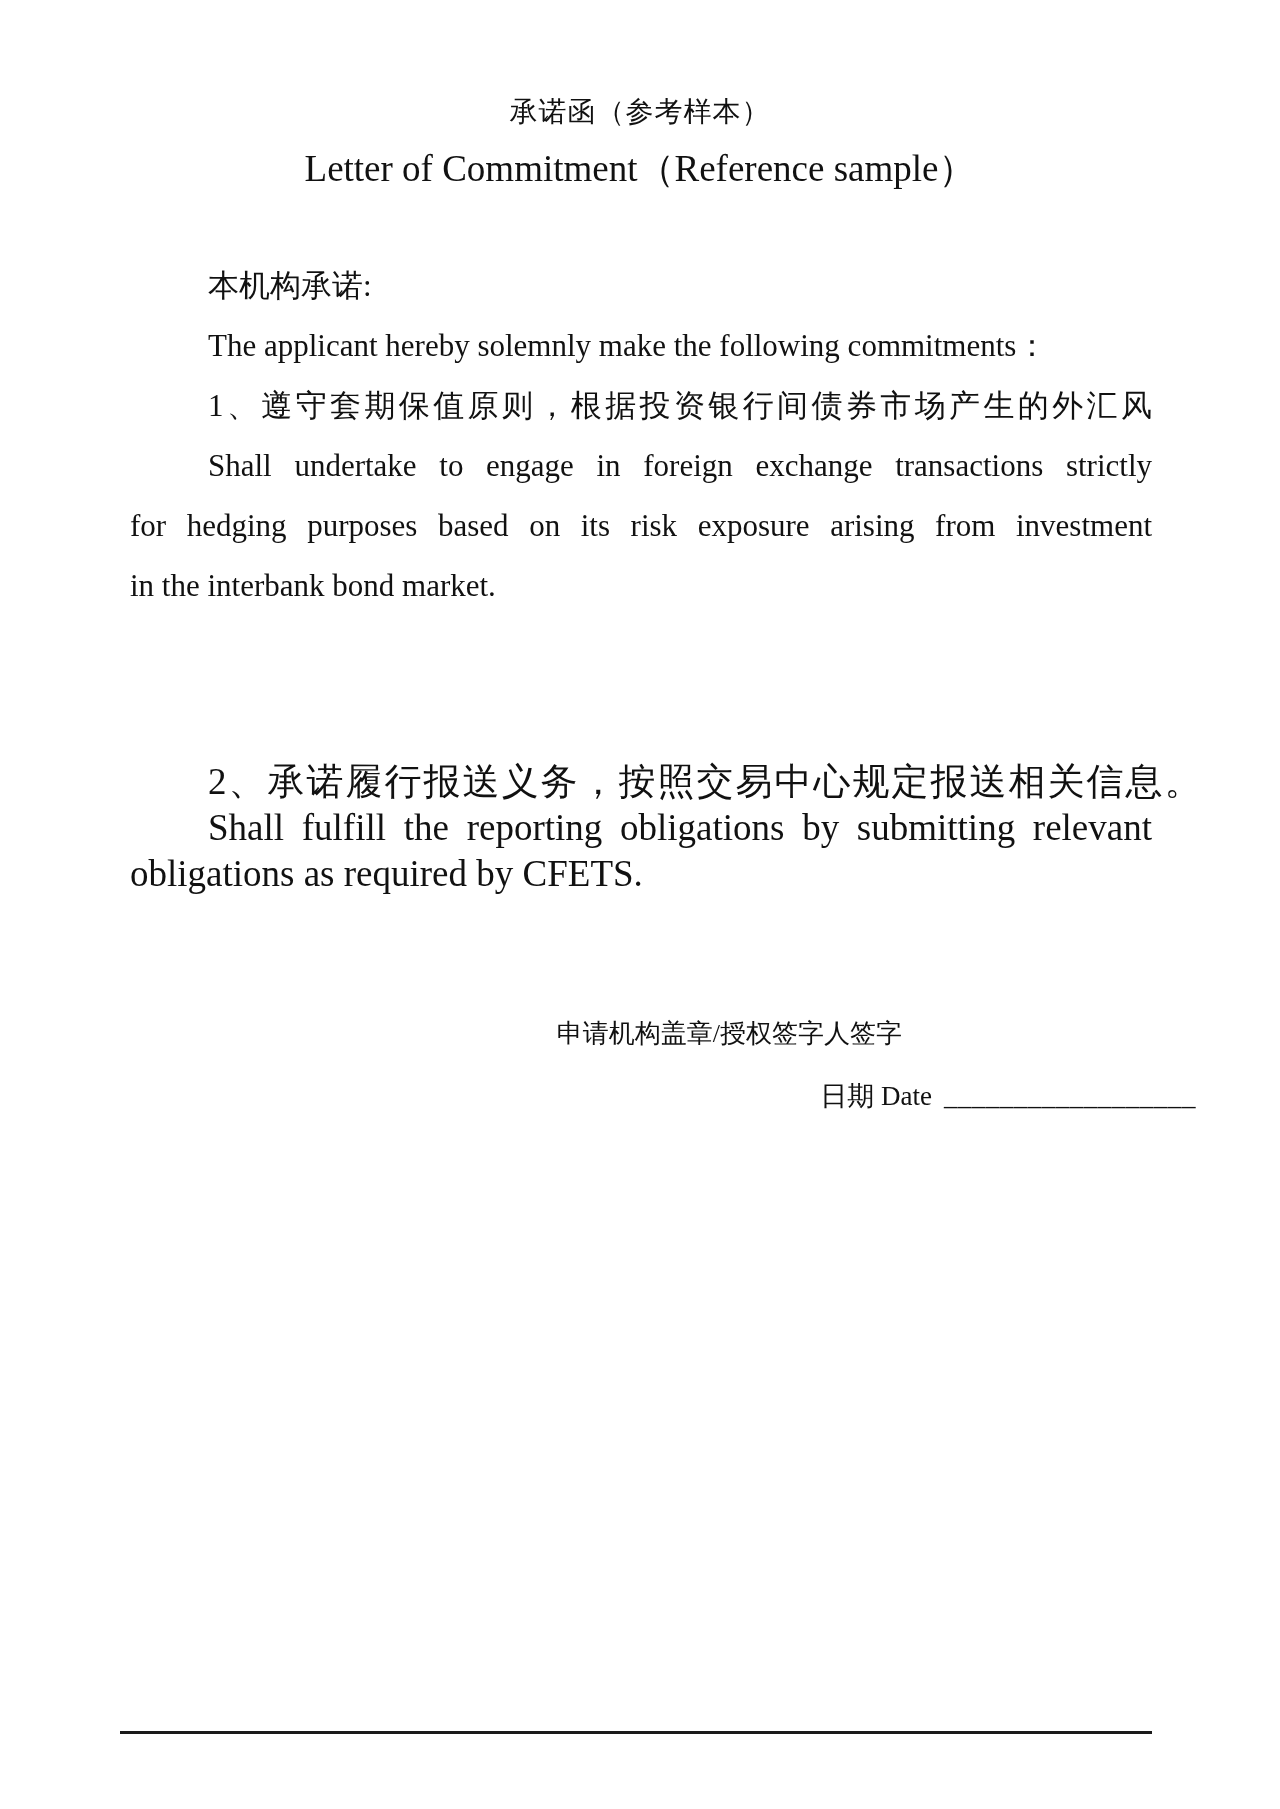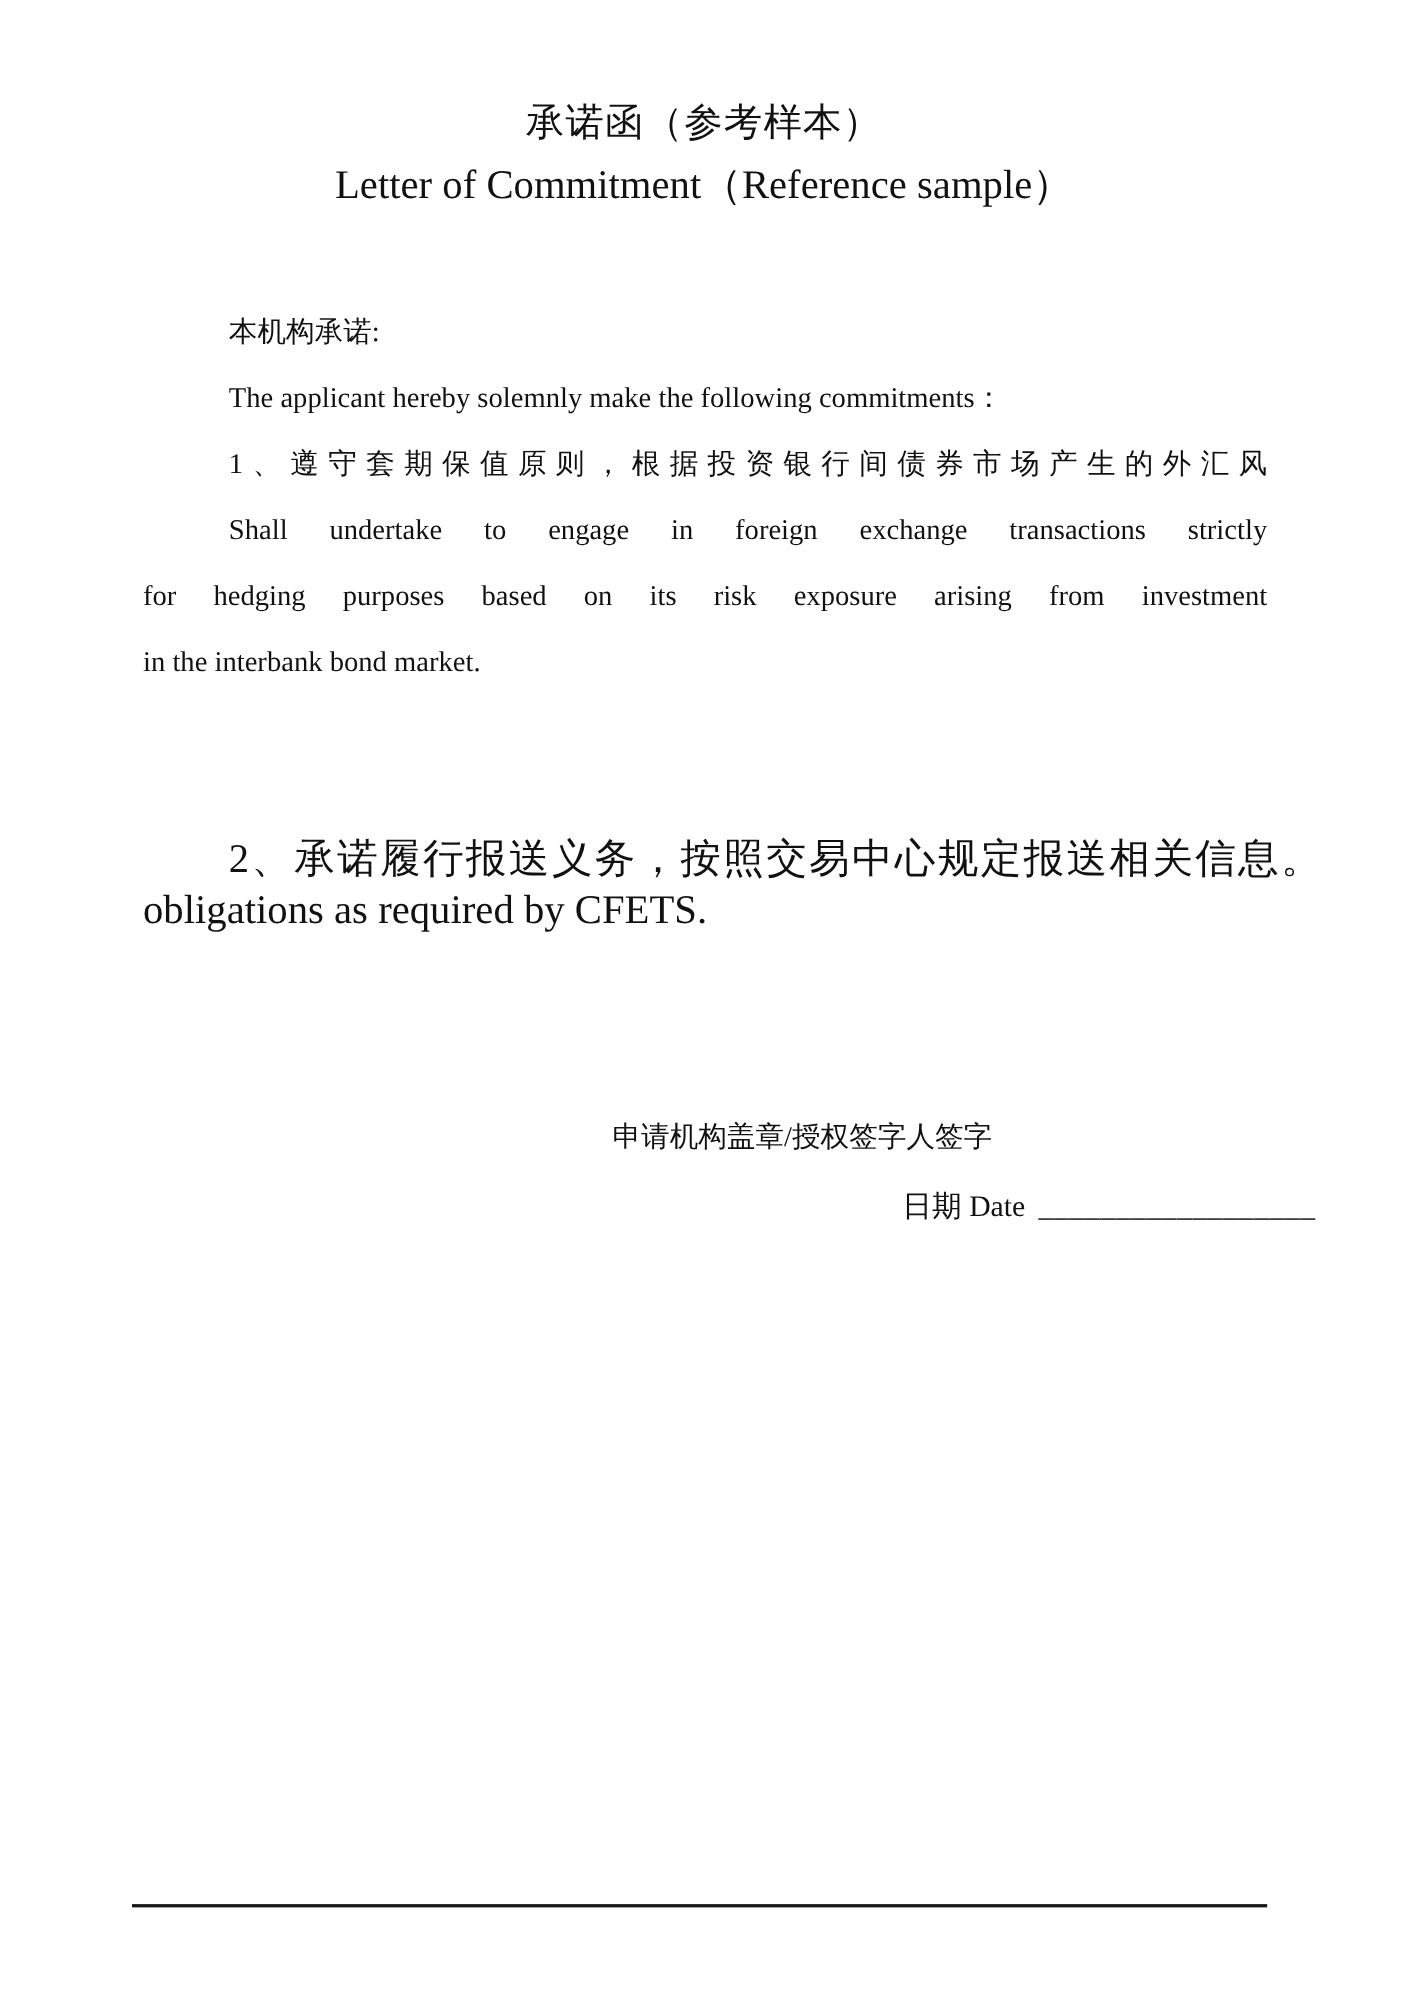--- a/index.html
+++ b/index.html
@@ -20,37 +20,37 @@
 
   
   .title-block {
     position: absolute;
     top: 84px;
     left: 0;
     width: 100%;
     text-align: center;
   }
   .title-zh {
-    font-size: 35px;
+    font-size: 28px;
     line-height: 56px;
     letter-spacing: 1px;
   }
   .title-en {
     font-size: 37px;
     line-height: 50px;
     margin-top: 4px;
   }
 
   
   .block1 {
     position: absolute;
-    top: 272px;
+    top: 256px;
     left: 130px;
     width: 1022px;
-    font-size: 26px;
+    font-size: 31px;
     line-height: 60px;
   }
   .block2 {
     position: absolute;
     top: 759px;
     left: 130px;
     width: 1022px;
     font-size: 37px;
     line-height: 46px;
   }
@@ -103,20 +103,21 @@
     <div class="ln ind">本机构承诺:</div>
     <div class="ln ind">The applicant hereby solemnly make the following commitments：</div>
     <div class="ln ind just">1、遵守套期保值原则，根据投资银行间债券市场产生的外汇风</div>
     <div class="ln ind just">Shall undertake to engage in foreign exchange transactions strictly</div>
     <div class="ln just">for hedging purposes based on its risk exposure arising from investment</div>
     <div class="ln">in the interbank bond market.</div>
   </div>
 
   <div class="block2">
     <div class="ln ind cjk-spread">2、承诺履行报送义务，按照交易中心规定报送相关信息。</div>
+    <div class="ln ind just">Shall fulfill the reporting obligations by submitting relevant</div>
     <div class="ln">obligations as required by CFETS.</div>
   </div>
 
   <div class="sig-block">
     <div class="sig-line sig-seal-zh">
       <span class="pre">申请机构盖章/授权签字人签字</span>
     </div>
     <div class="sig-line sig-date">
       <span class="pre">日期 Date</span><span class="blank date-blank">__________________</span>
     </div>

